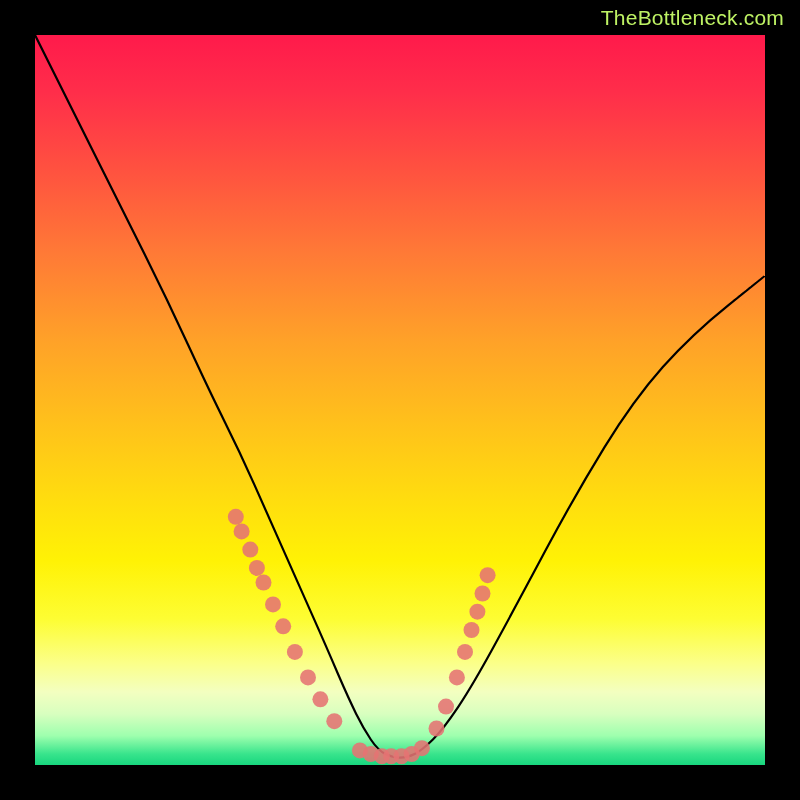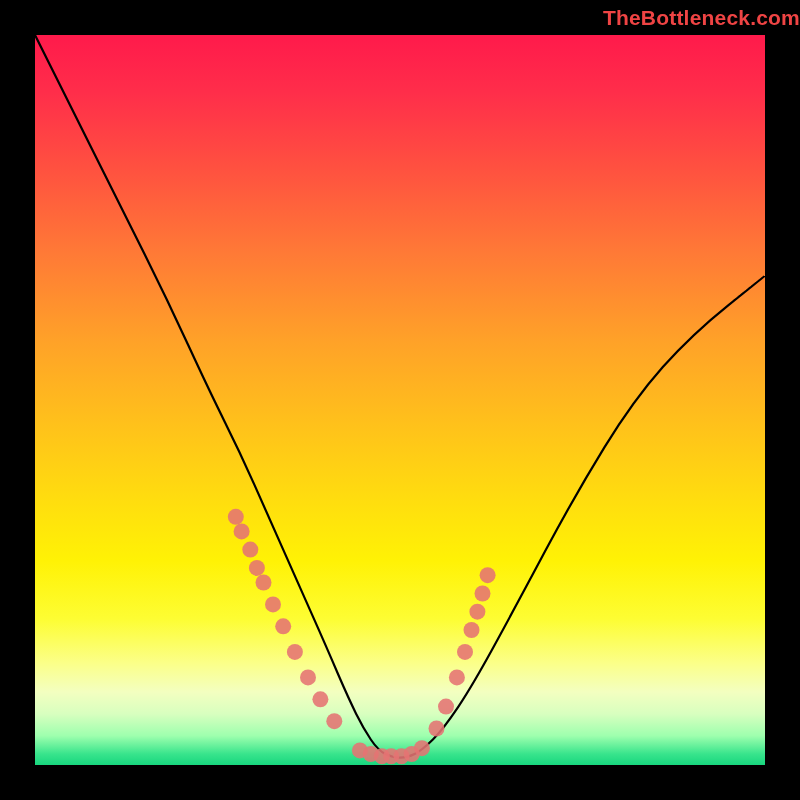--- a/index.html
+++ b/index.html
@@ -50,25 +50,25 @@
   }
   .svg-layer {
     position: absolute;
     left: 0; top: 0;
     width: 730px;
     height: 730px;
   }
   .watermark {
     position: absolute;
     top: 6px;
-    right: 0;
-    color: #ef4444;
+    right: 16px;
+    color: #bef264;
     font-size: 21px;
     letter-spacing: 0.2px;
-    font-weight: 700;
+    font-weight: 400;
   }
   .curve {
     fill: none;
     stroke: #000;
     stroke-width: 2.2;
   }
   .dot {
     fill: #e57373;
     fill-opacity: 0.88;
   }

